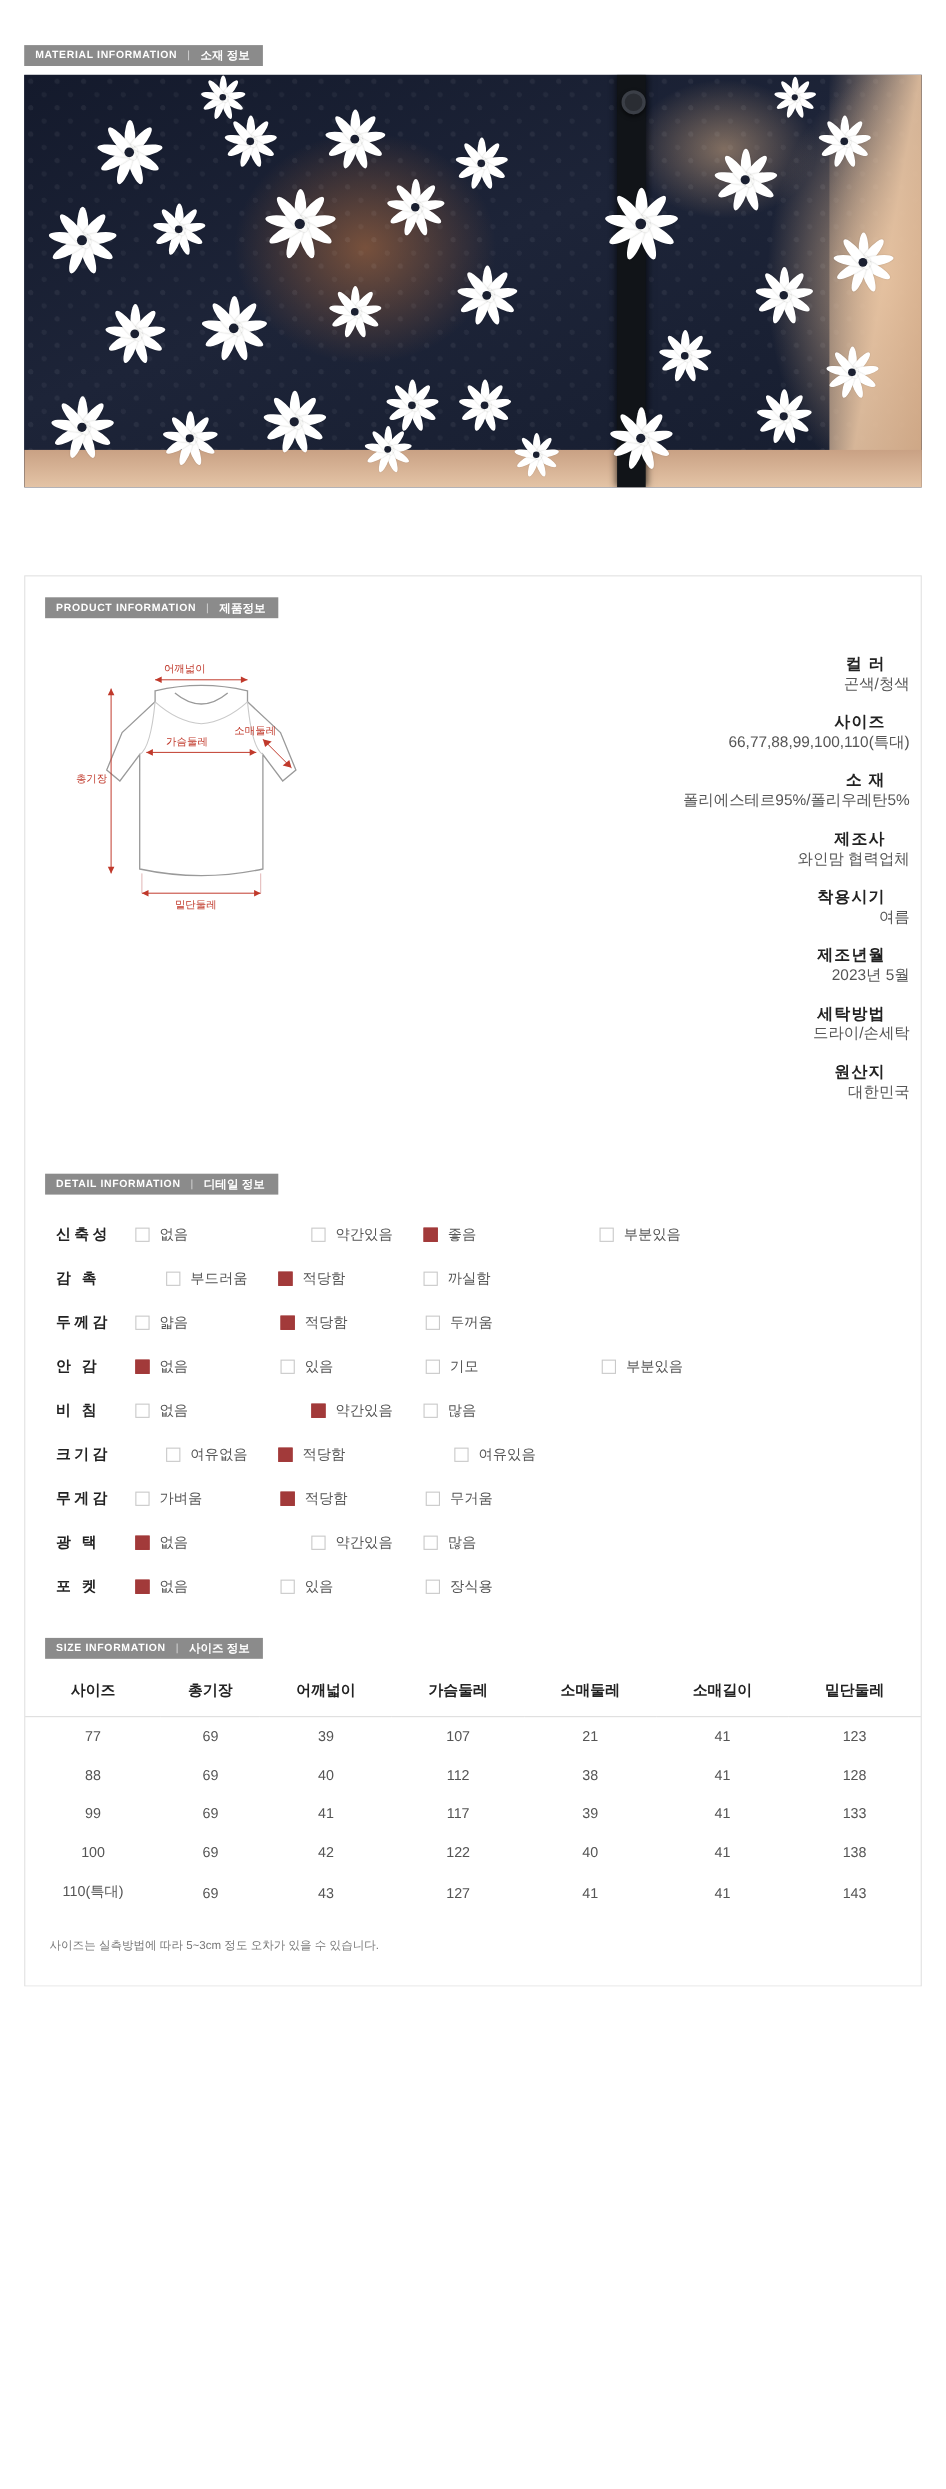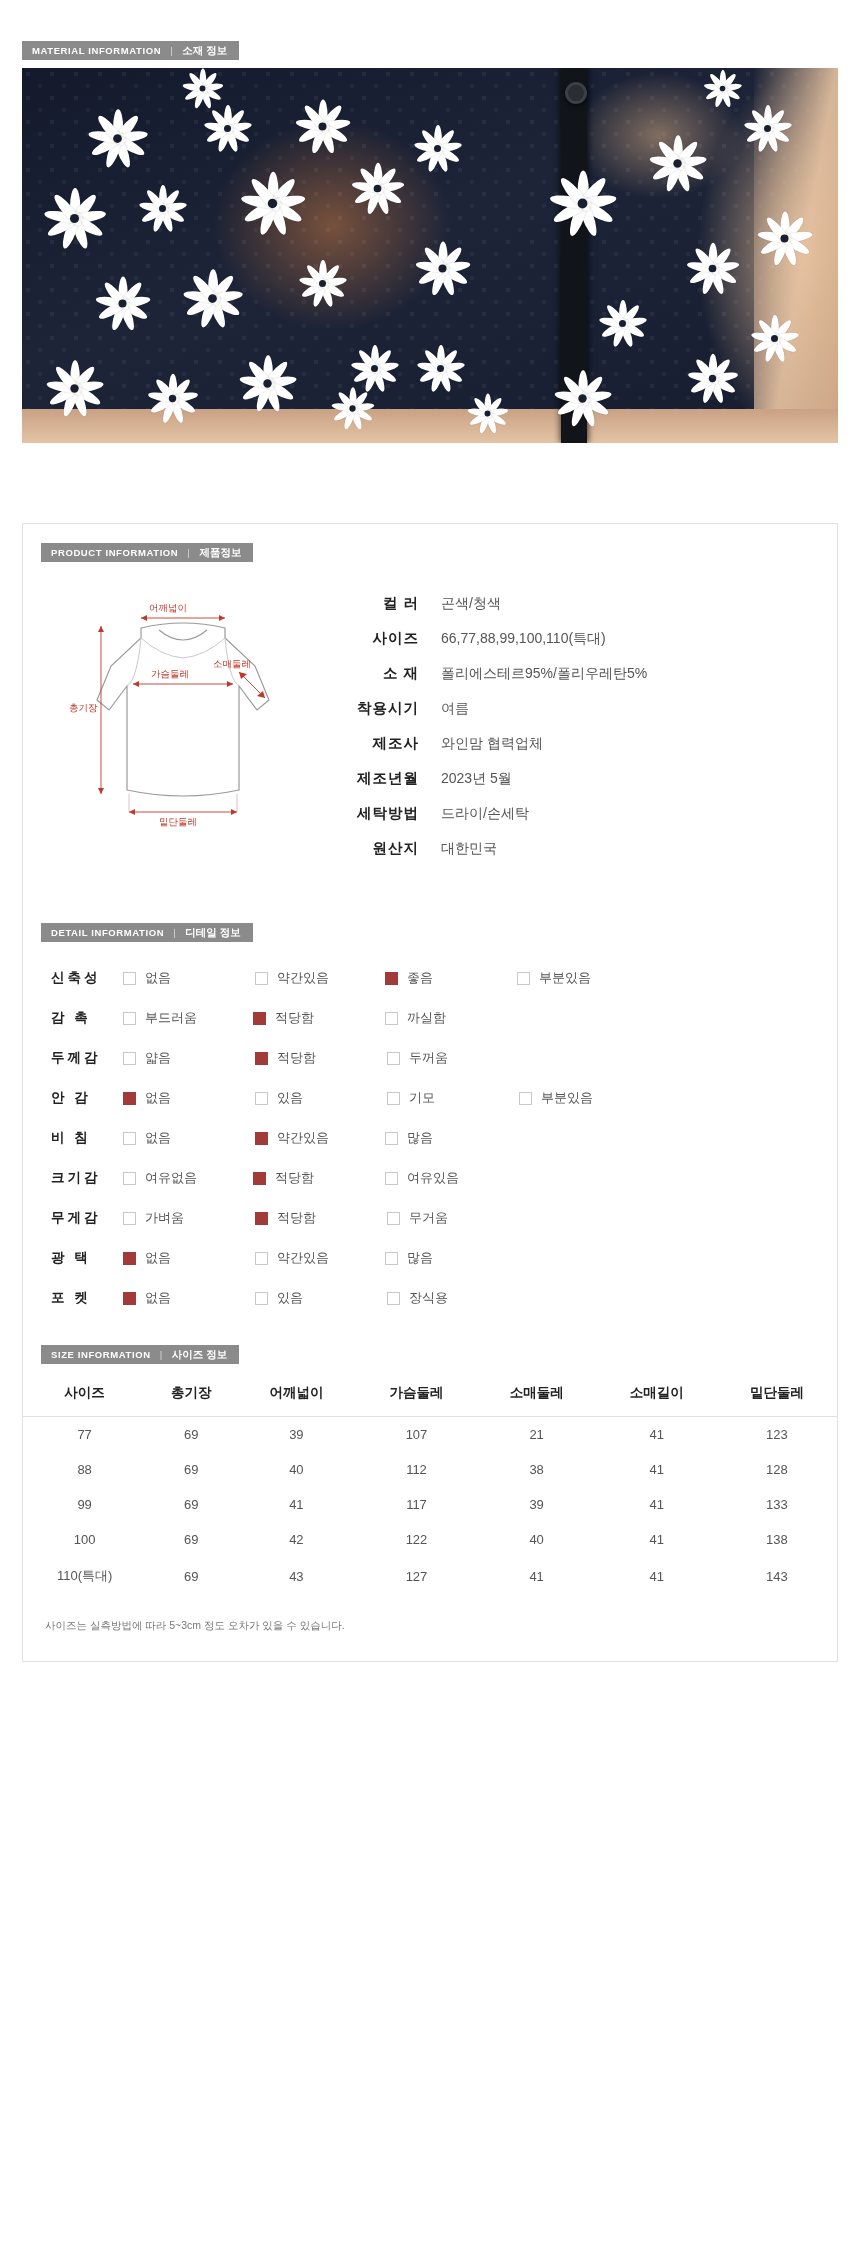--- a/index.html
+++ b/index.html
@@ -108,21 +108,21 @@
     border: 1px solid #e2e2e2;
     background: #fff;
   }
   .card-head { padding: 18px 0 0 18px; }
   .product-body {
     display: flex;
     padding: 18px 10px 26px 10px;
   }
   .diagram { width: 300px; position: relative; height: 290px; }
   .spec { flex: 1; padding-top: 14px; }
-  .spec-row { display: flex; align-items: flex-end; margin-bottom: 16px; }
+  .spec-row { display: flex; align-items: flex-end; margin-bottom: 16px; flex-direction: column; }
   .spec-label {
     width: 108px; text-align: right; padding-right: 22px;
     font-size: 14.5px; font-weight: bold; color: #222;
     letter-spacing: 1px;
   }
   .spec-value { font-size: 14px; color: #555; }
 
   
   .dg-svg { position: absolute; left: 0; top: 0; }
   .dg-label {
@@ -133,21 +133,21 @@
   
   .detail-head { padding: 22px 0 0 18px; }
   .detail-table { padding: 16px 14px 10px 14px; }
   .d-row { display: flex; align-items: center; height: 40px; }
   .d-name {
     width: 86px; padding-left: 14px;
     font-size: 13.5px; font-weight: bold; color: #222;
     letter-spacing: 3px;
   }
   .d-opt { display: flex; align-items: center; width: 132px; }
-  .d-opt.wide { width: 130px; }
+  .d-opt.wide { width: 130px; justify-content: center; }
   .box {
     width: 13px; height: 13px; border: 1px solid #c9c9c9;
     background: #fff; margin-right: 9px; flex: 0 0 auto;
   }
   .box.on { background: #a23a3a; border-color: #a23a3a; }
   .d-opt span { font-size: 13px; color: #555; }
 
   
   .size-head { padding: 16px 0 0 18px; }
   table.size {
@@ -618,26 +618,26 @@
           </div>
           <div class="spec-row">
             <div class="spec-label">사이즈</div>
             <div class="spec-value">66,77,88,99,100,110(특대)</div>
           </div>
           <div class="spec-row">
             <div class="spec-label">소 재</div>
             <div class="spec-value">폴리에스테르95%/폴리우레탄5%</div>
           </div>
           <div class="spec-row">
+            <div class="spec-label">제조사</div>
+            <div class="spec-value">와인맘 협력업체</div>
+          </div>
+          <div class="spec-row">
             <div class="spec-label">착용시기</div>
             <div class="spec-value">여름</div>
-          </div>
-          <div class="spec-row">
-            <div class="spec-label">제조사</div>
-            <div class="spec-value">와인맘 협력업체</div>
           </div>
           <div class="spec-row">
             <div class="spec-label">제조년월</div>
             <div class="spec-value">2023년 5월</div>
           </div>
           <div class="spec-row">
             <div class="spec-label">세탁방법</div>
             <div class="spec-value">드라이/손세탁</div>
           </div>
           <div class="spec-row">

